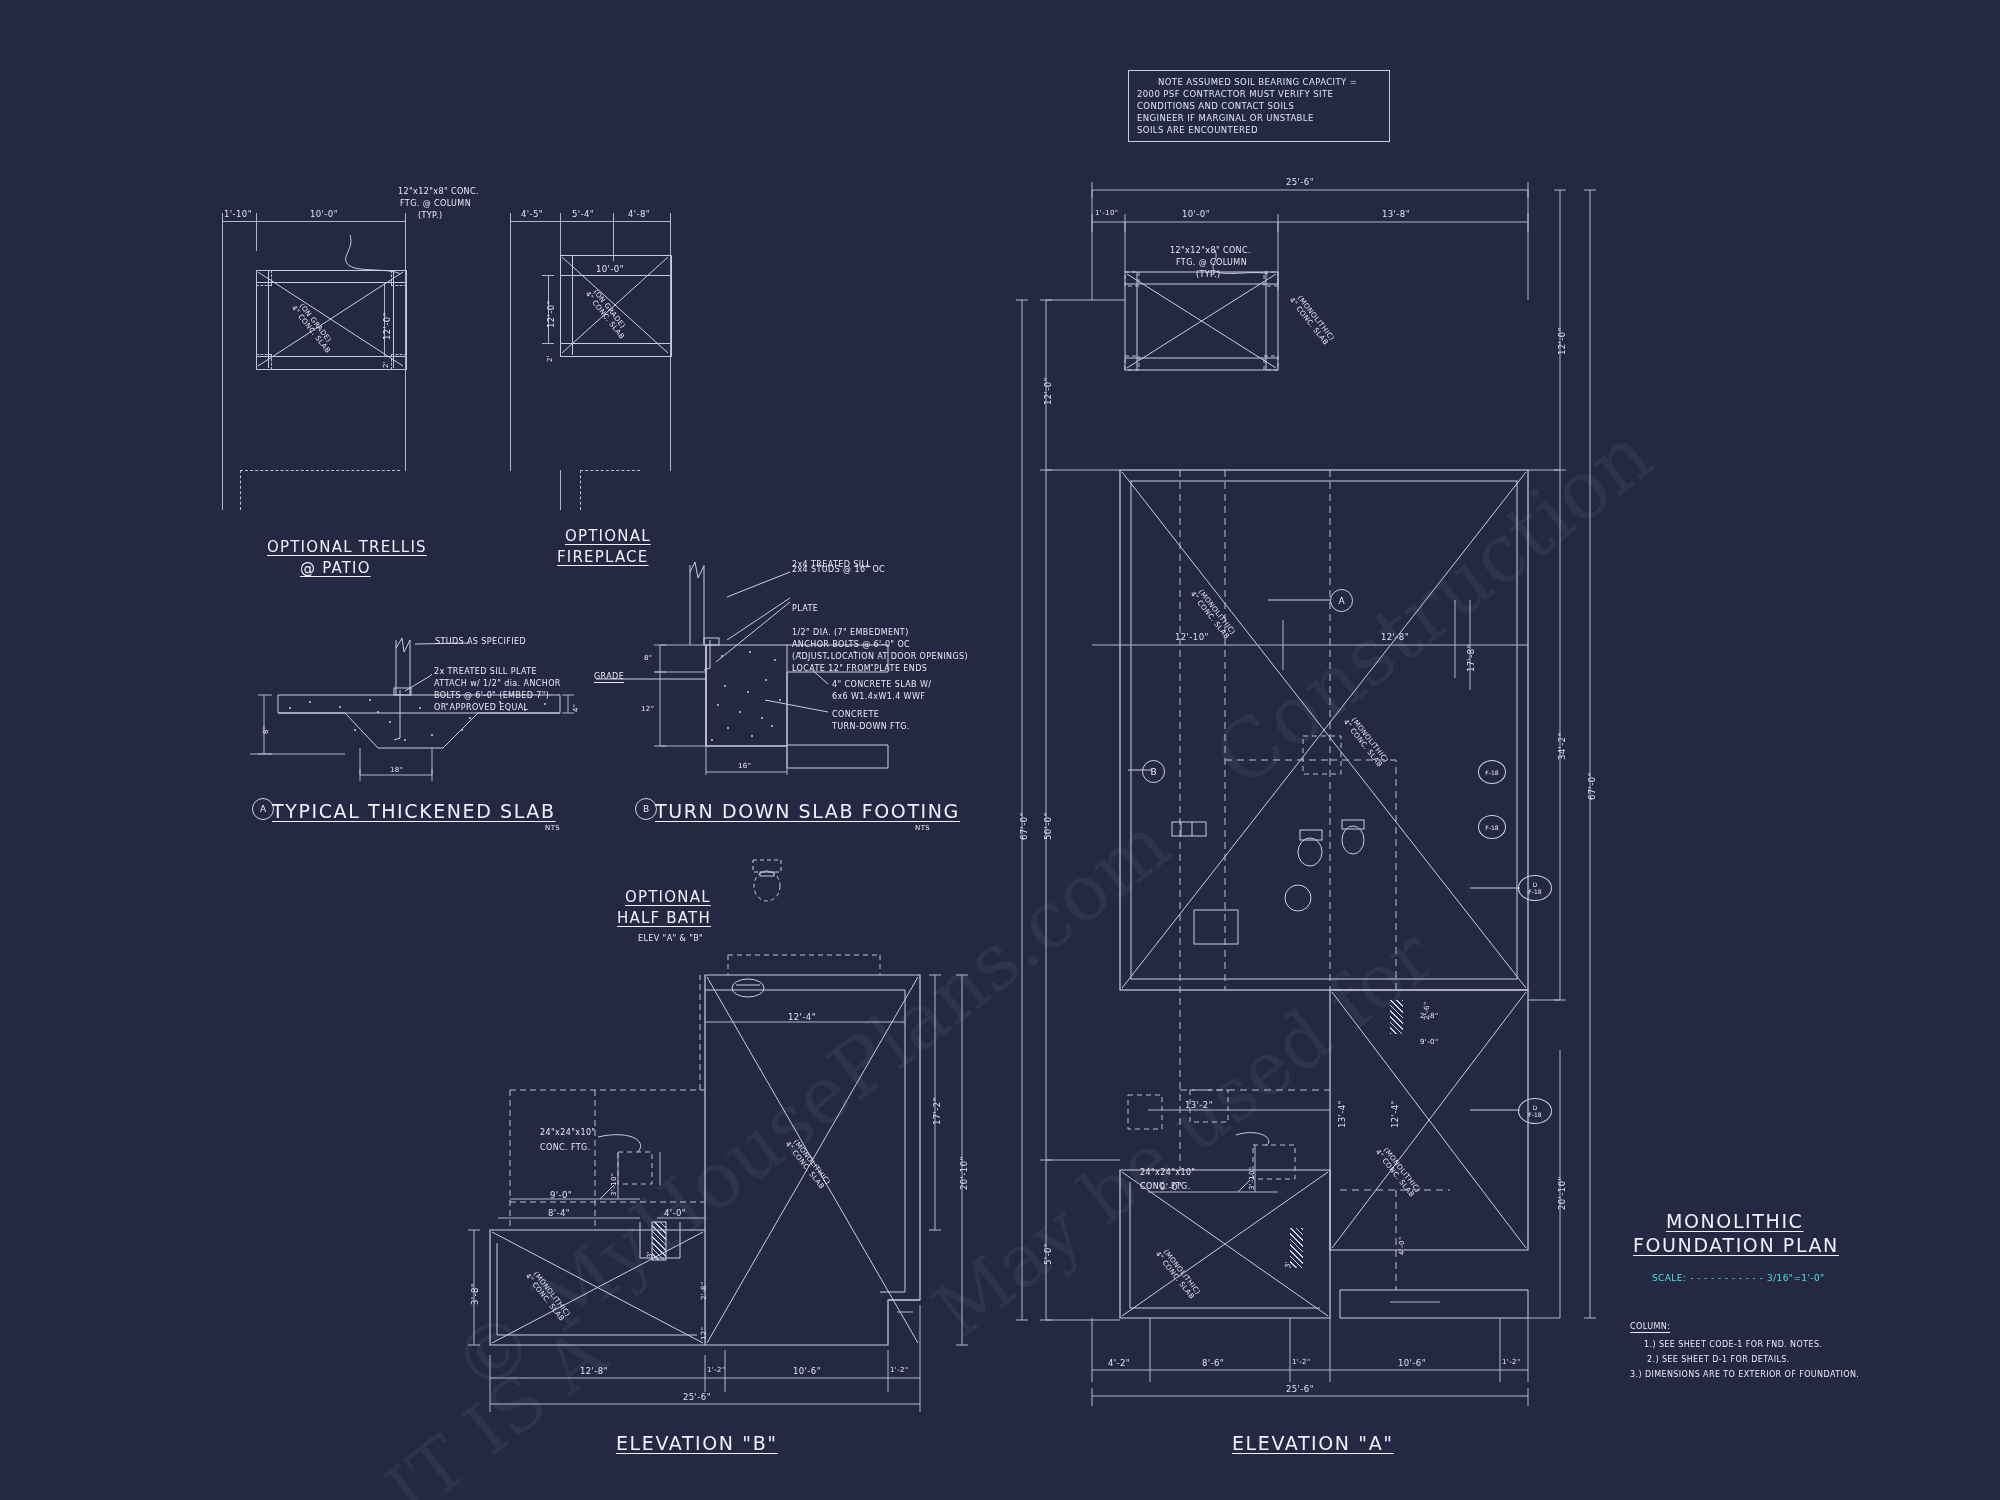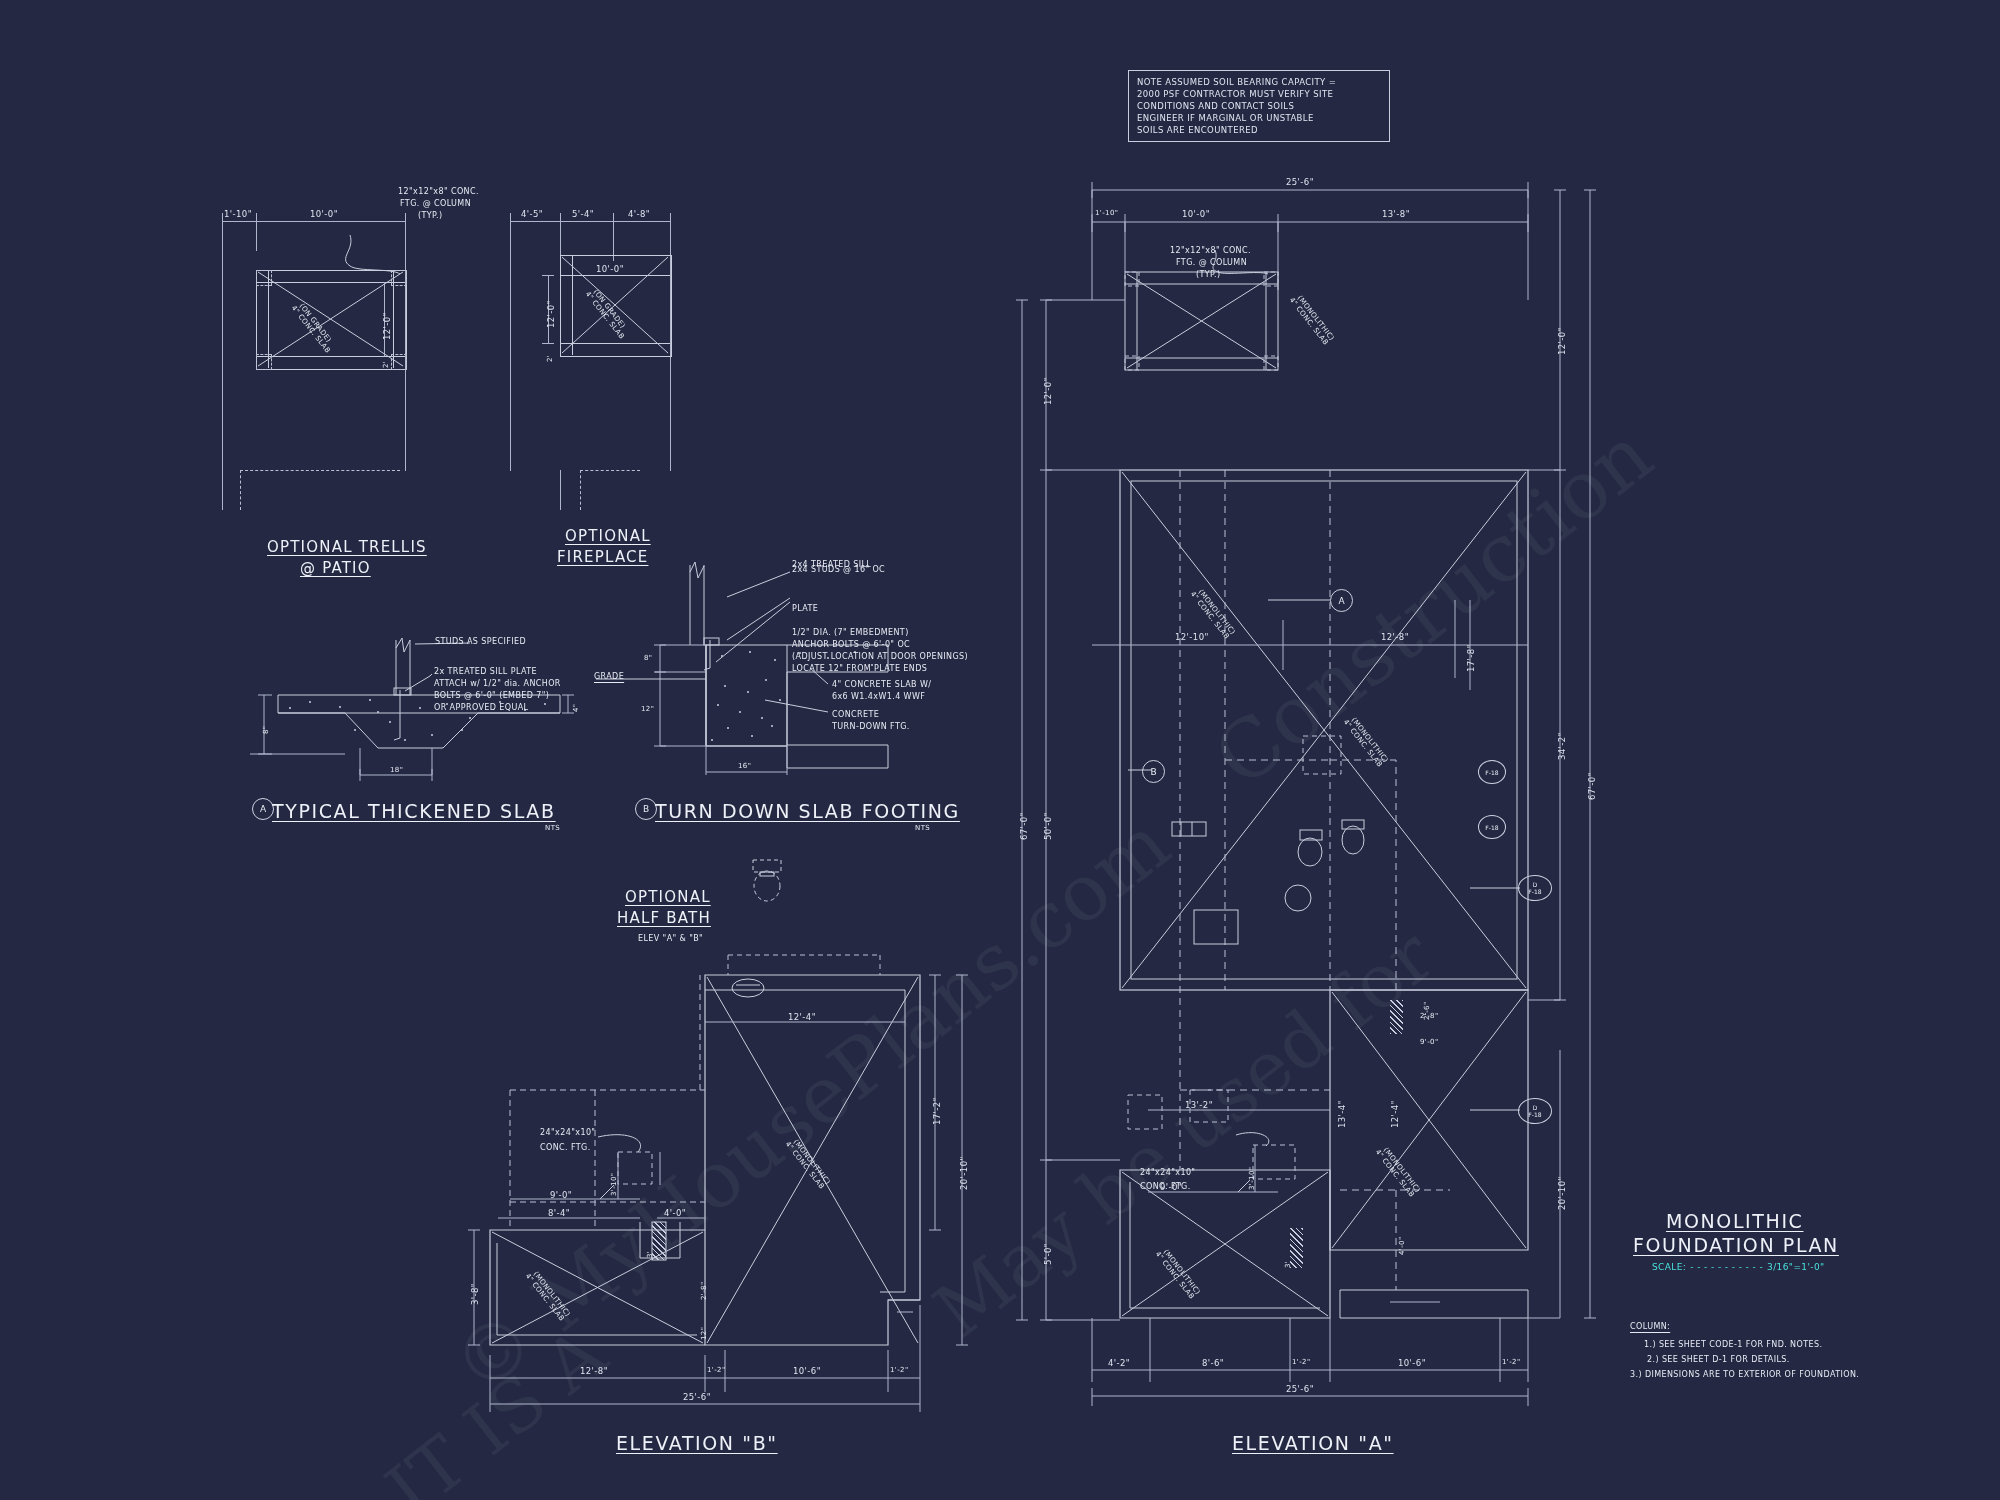--- a/index.html
+++ b/index.html
@@ -27,39 +27,39 @@
   .rotn45{transform:rotate(52deg);transform-origin:0 0;}
   .circ{position:absolute;border:1px solid #ccd2e2;border-radius:50%;
         color:#e8ebf4;display:flex;align-items:center;justify-content:center;
         font-size:9px;}
   .ell{position:absolute;border:1px solid #ccd2e2;border-radius:50%;
        color:#e8ebf4;display:flex;flex-direction:column;align-items:center;
        justify-content:center;font-size:6px;line-height:7px;}
   .box{position:absolute;border:1px solid #c9cede;}
   .boxd{position:absolute;border:1px dashed #b9c0d4;}
   .notebox{position:absolute;border:1px solid #c9cede;padding:5px 8px;}
-  .scale{color:#49e2dd;}
+  .scale{color:#49e2dd;margin-top:11px;}
   svg{position:absolute;left:0;top:0;overflow:visible;}
   .wm{position:absolute;color:rgba(200,208,228,.07);font-family:"DejaVu Serif",serif;
       white-space:nowrap;pointer-events:none;}
   .hatch{position:absolute;background:repeating-linear-gradient(45deg,
       #c9cede 0 1px,transparent 1px 4px);}
 </style>
 </head>
 <body>
 
 <div id="sheet">
 
   <div class="wm" style="left:370px;top:1060px;font-size:78px;transform:rotate(-38deg);">© MyHousePlans.com</div>
   <div class="wm" style="left:880px;top:1090px;font-size:74px;transform:rotate(-38deg);">May be used for</div>
   <div class="wm" style="left:1170px;top:560px;font-size:80px;transform:rotate(-38deg);">Construction</div>
   <div class="wm" style="left:370px;top:1380px;font-size:72px;transform:rotate(-38deg);">IT IS A</div>
 
   <div class="notebox" style="left:1128px;top:70px;width:244px;height:60px;">
-    <div class="txt note" style="position:static;">NOTE ASSUMED SOIL BEARING CAPACITY =</div>
+    <div class="txt note" style="position:static;margin-left:21px;">NOTE ASSUMED SOIL BEARING CAPACITY =</div>
     <div class="txt note" style="position:static;">2000 PSF CONTRACTOR MUST VERIFY SITE</div>
     <div class="txt note" style="position:static;">CONDITIONS AND CONTACT SOILS</div>
     <div class="txt note" style="position:static;">ENGINEER IF MARGINAL OR UNSTABLE</div>
     <div class="txt note" style="position:static;">SOILS ARE ENCOUNTERED</div>
   </div>
 
   <div>
 
     <div class="ln h thin" style="left:222px;top:221px;width:183px;"></div>
     <div class="ln v thin" style="left:222px;top:213px;height:16px;"></div>

